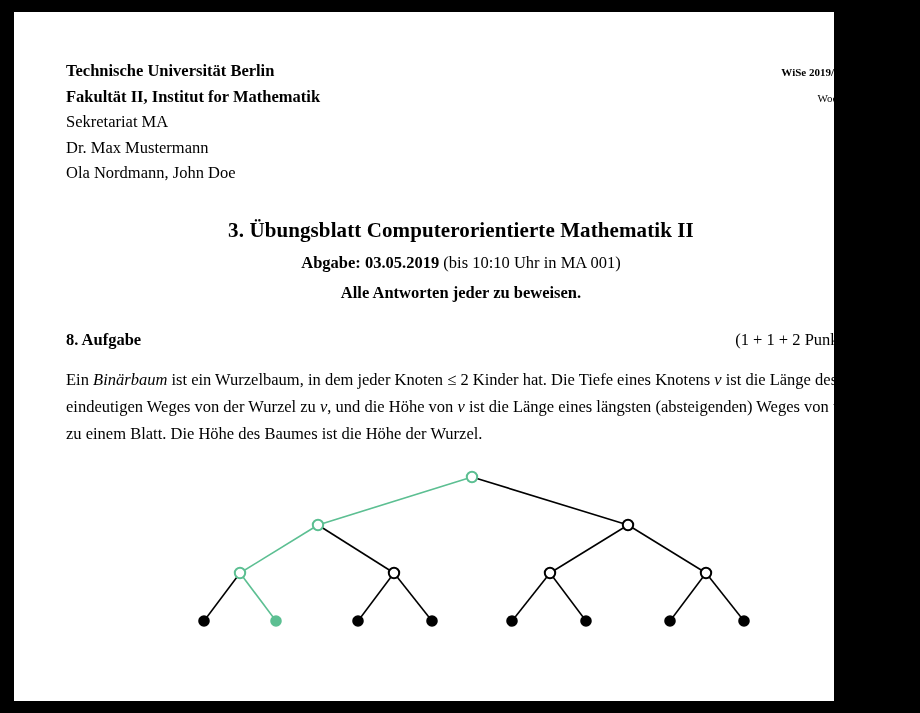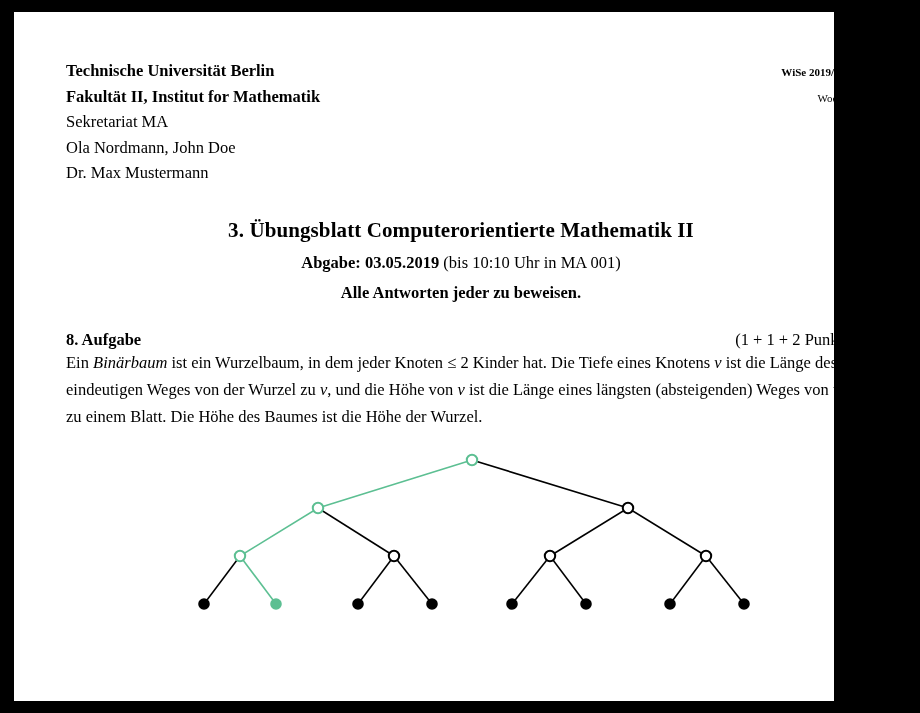--- a/index.html
+++ b/index.html
@@ -66,20 +66,21 @@
     justify-content: space-between;
     align-items: baseline;
     margin-top: 27px;
     font-size: 16.5px;
   }
   .task-label { font-weight: bold; }
   .task-points { font-weight: normal; }
 
   
   .para {
+    margin-top: 17px;
     font-size: 16.5px;
     line-height: 1.63;
     text-align: left;
   }
   .it { font-style: italic; }
 
   
   .figure {
     margin-top: 18px;
     width: 790px;
@@ -97,22 +98,22 @@
     <div>
       <div class="hdr-row">
         <span class="hdr-left b">Technische Universität Berlin</span>
         <span class="hdr-right b">WiSe 2019/2020</span>
       </div>
       <div class="hdr-row">
         <span class="hdr-left b">Fakultät II, Institut for Mathematik</span>
         <span class="hdr-right">Woche 3</span>
       </div>
       <div class="hdr-plain">Sekretariat MA</div>
+      <div class="hdr-plain">Dr. Max Mustermann</div>
       <div class="hdr-plain">Ola Nordmann, John Doe</div>
-      <div class="hdr-plain">Dr. Max Mustermann</div>
     </div>
 
     <div class="title-block">
       <div class="doc-title">3. Übungsblatt Computerorientierte Mathematik II</div>
       <div class="doc-sub">
         <span class="b">Abgabe: 03.05.2019</span><span> (bis 10:10 Uhr in MA 001)</span>
       </div>
       <div class="doc-sub2">Alle Antworten jeder zu beweisen.</div>
     </div>
 

